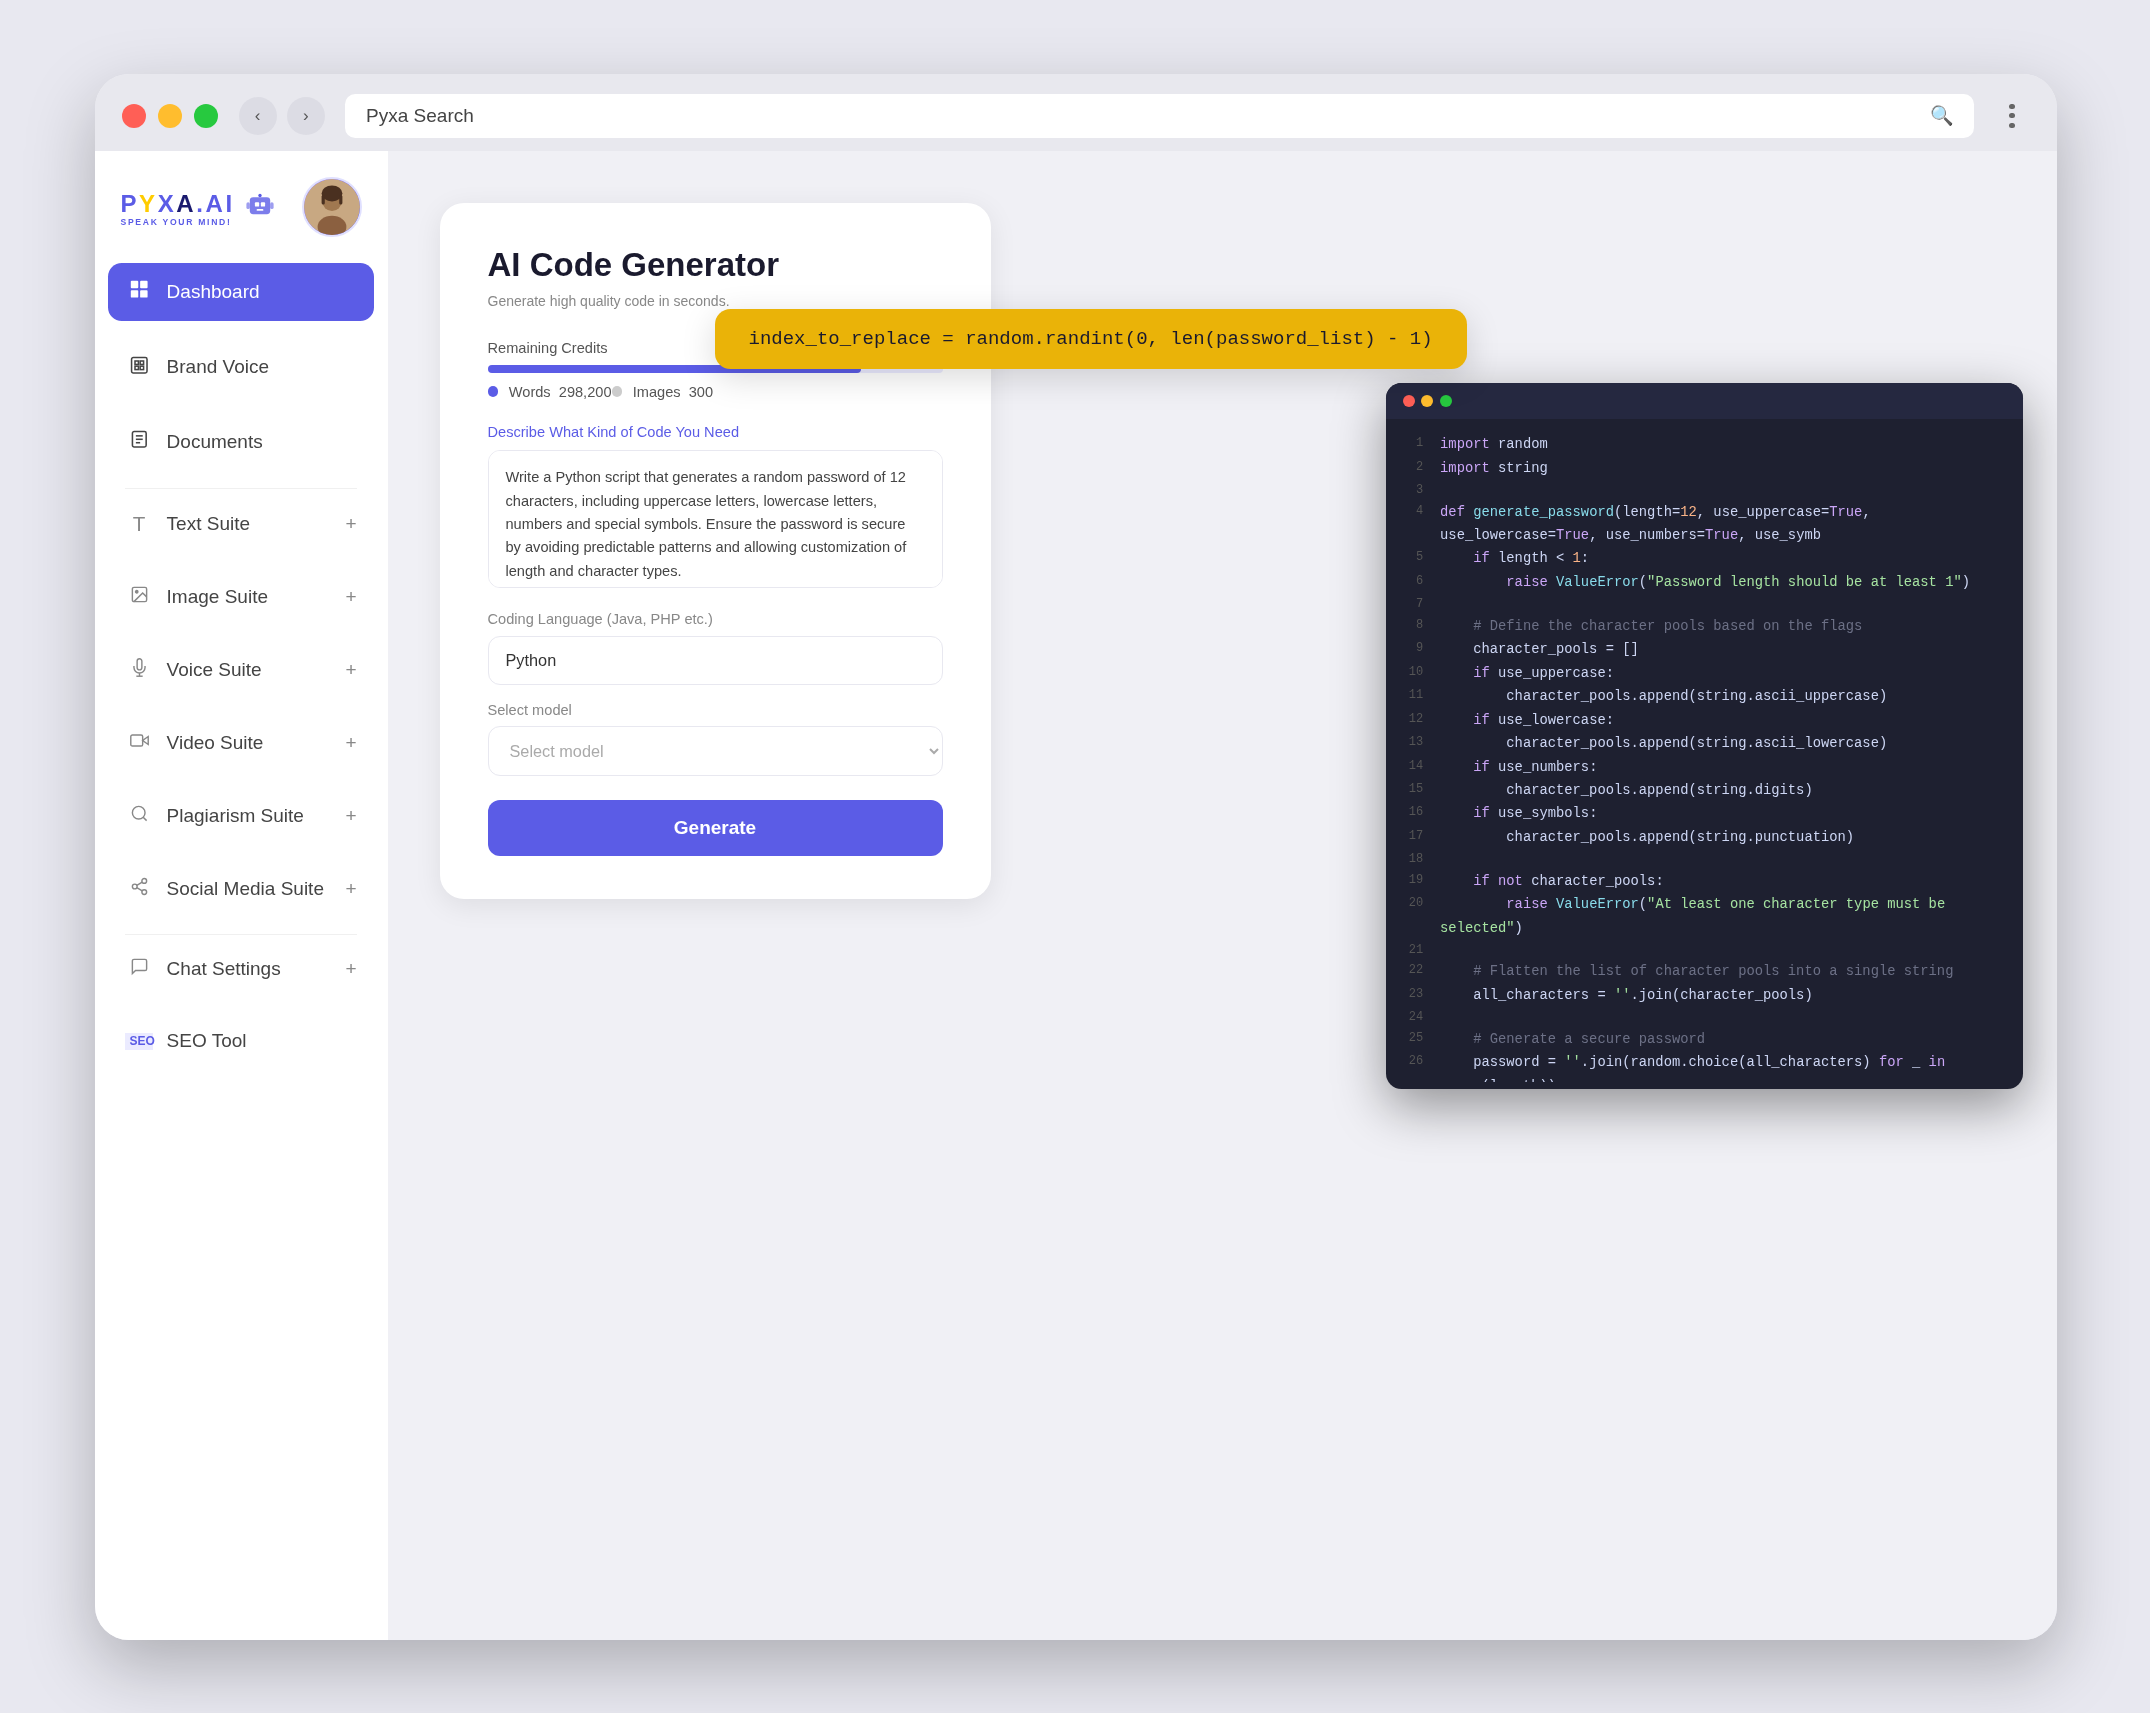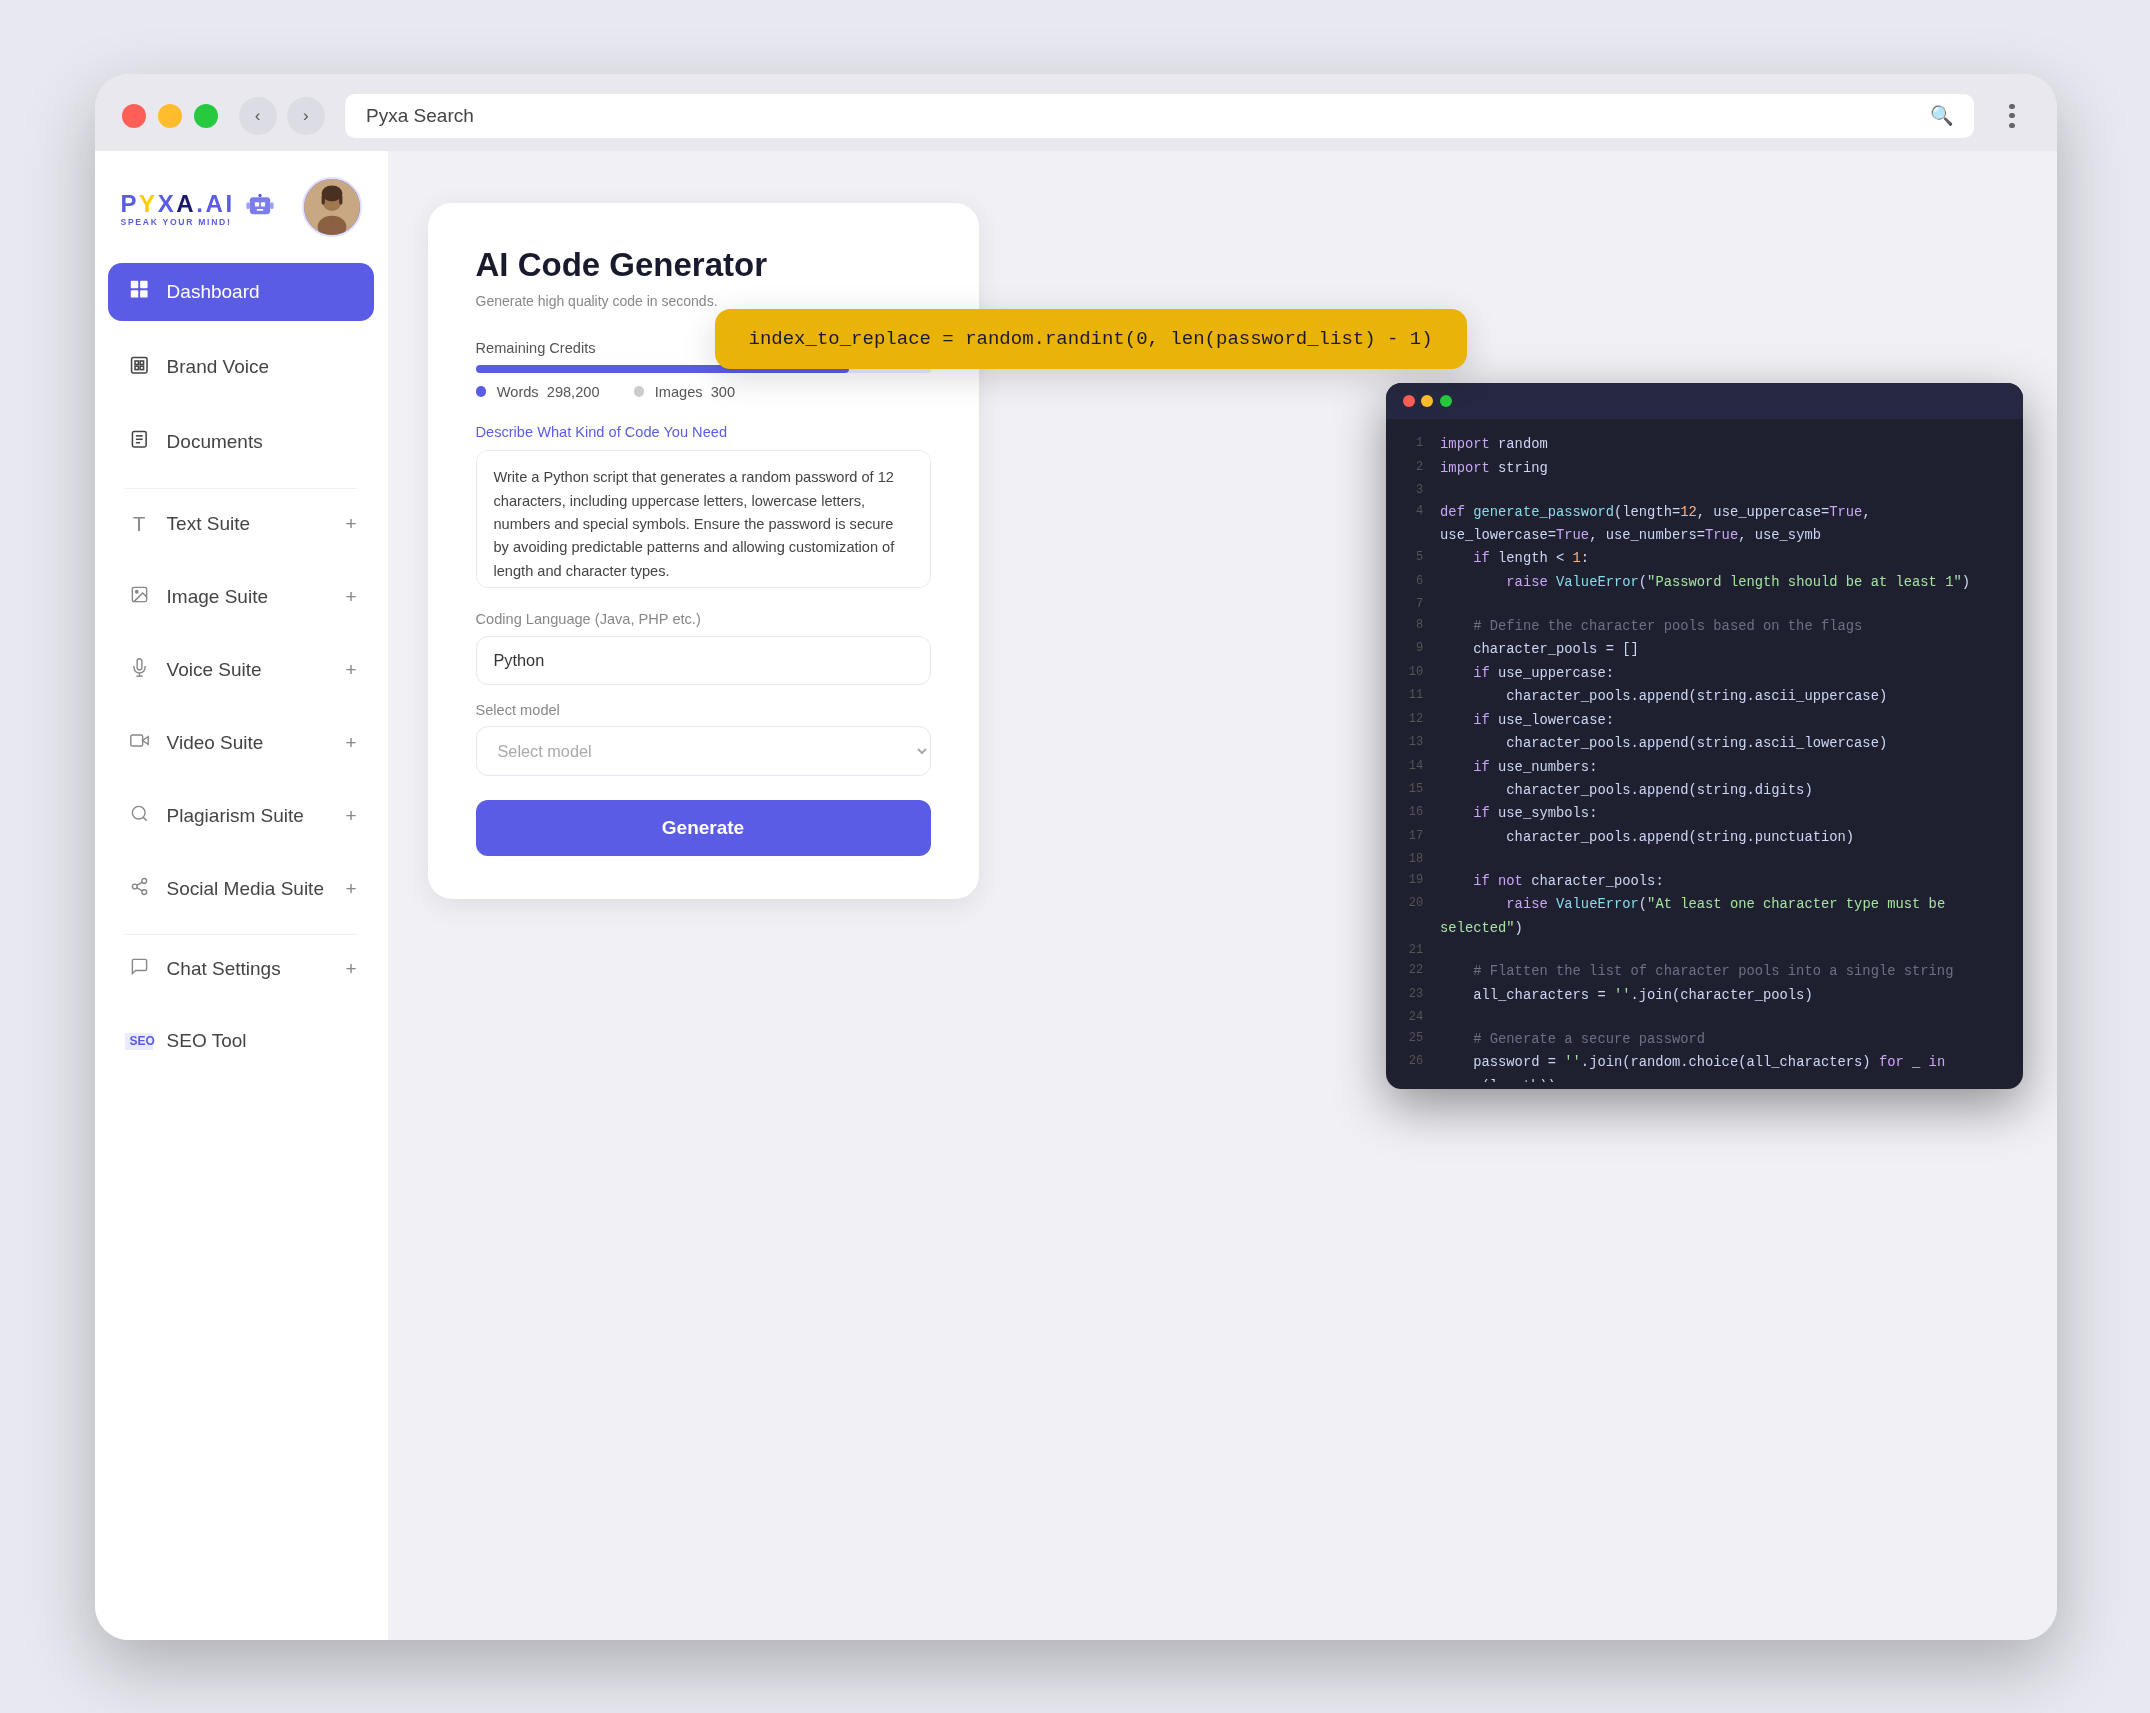--- a/index.html
+++ b/index.html
@@ -161,21 +161,21 @@
       overflow: hidden;
     }
     
     .code-gen-card {
       background: white;
       border-radius: 24px;
       padding: 43px 48px;
       width: 551px;
       position: absolute;
       top: 52px;
-      left: 40px;
+      left: 52px;
       box-shadow: 0 6.9px 27.5px rgba(0,0,0,0.08);
       z-index: 2;
     }
     .card-title {
       font-size: 33px;
       font-weight: 700;
       color: #1a1a2e;
       margin-bottom: 8.6px;
     }
     .card-subtitle {
@@ -198,21 +198,20 @@
       margin-bottom: 10.3px;
     }
     .progress-bar-fill {
       height: 8.6px;
       background: #5b5ce6;
       border-radius: 8.6px;
       width: 82%;
     }
     .credits-stats {
       display: flex;
-      gap: 34px;
       font-size: 14.6px;
       color: #555;
     }
     .cred-dot {
       display: inline-block;
       width: 10.3px;
       height: 10.3px;
       border-radius: 50%;
       margin-right: 6.9px;
     }

